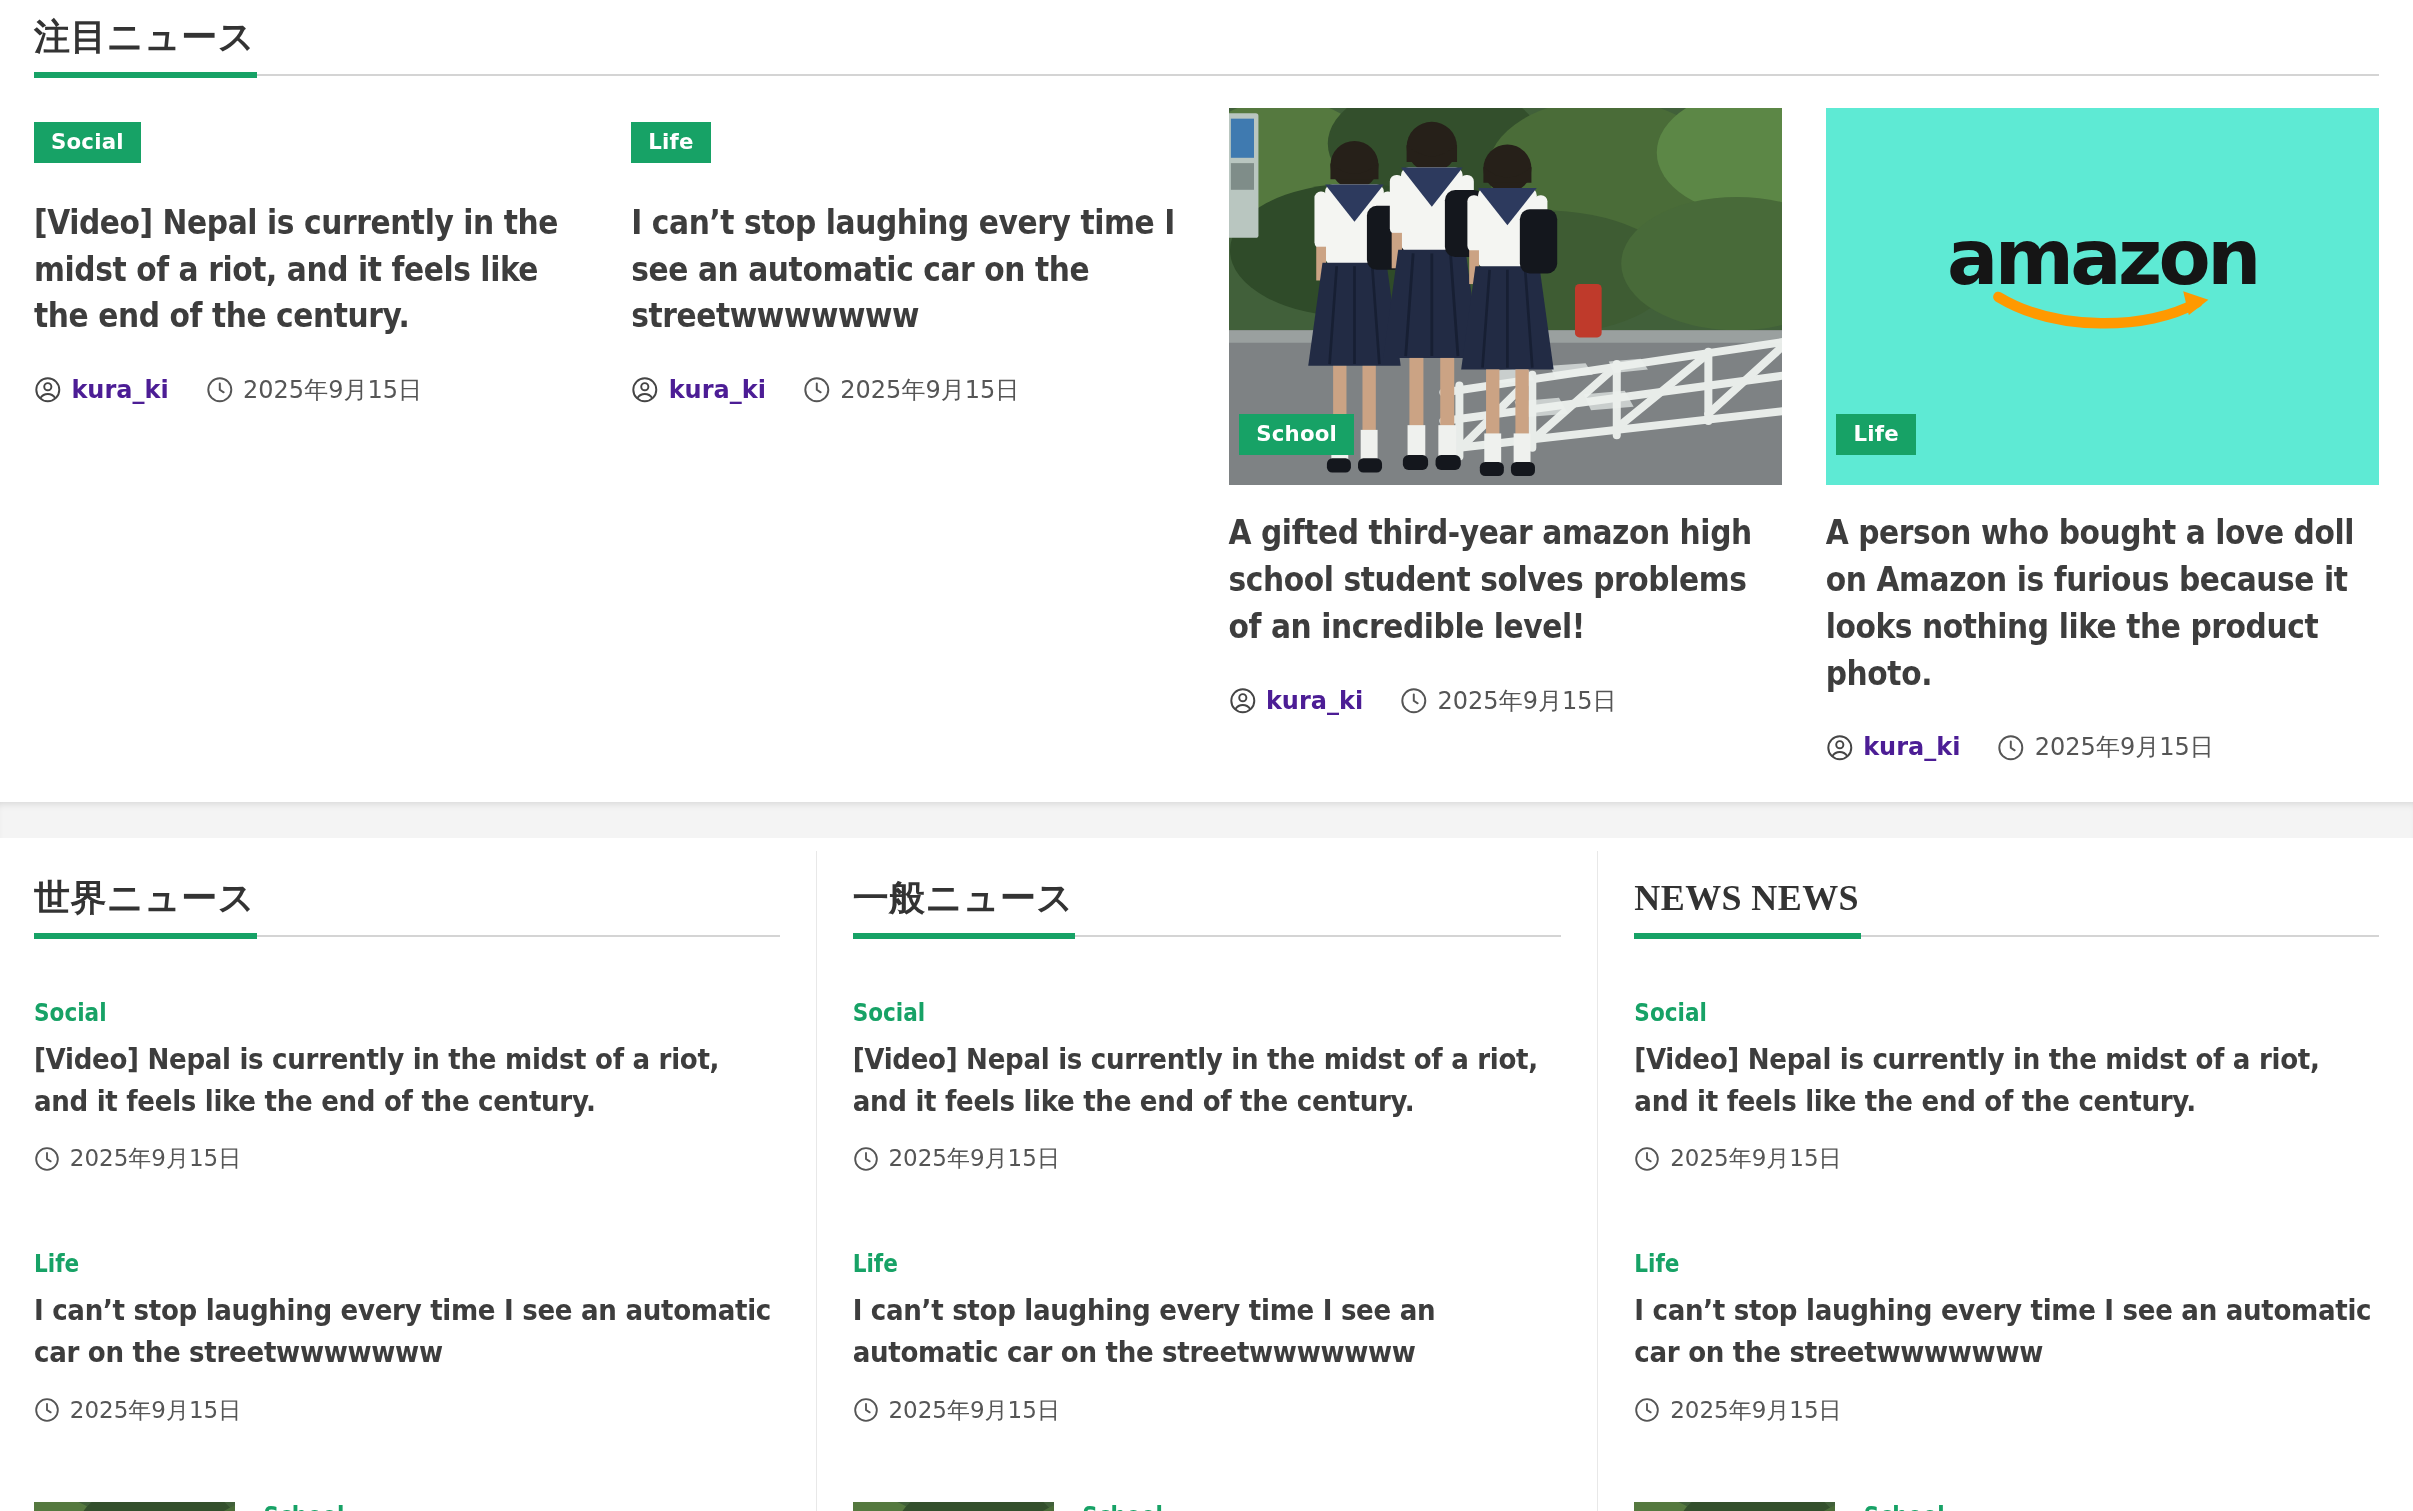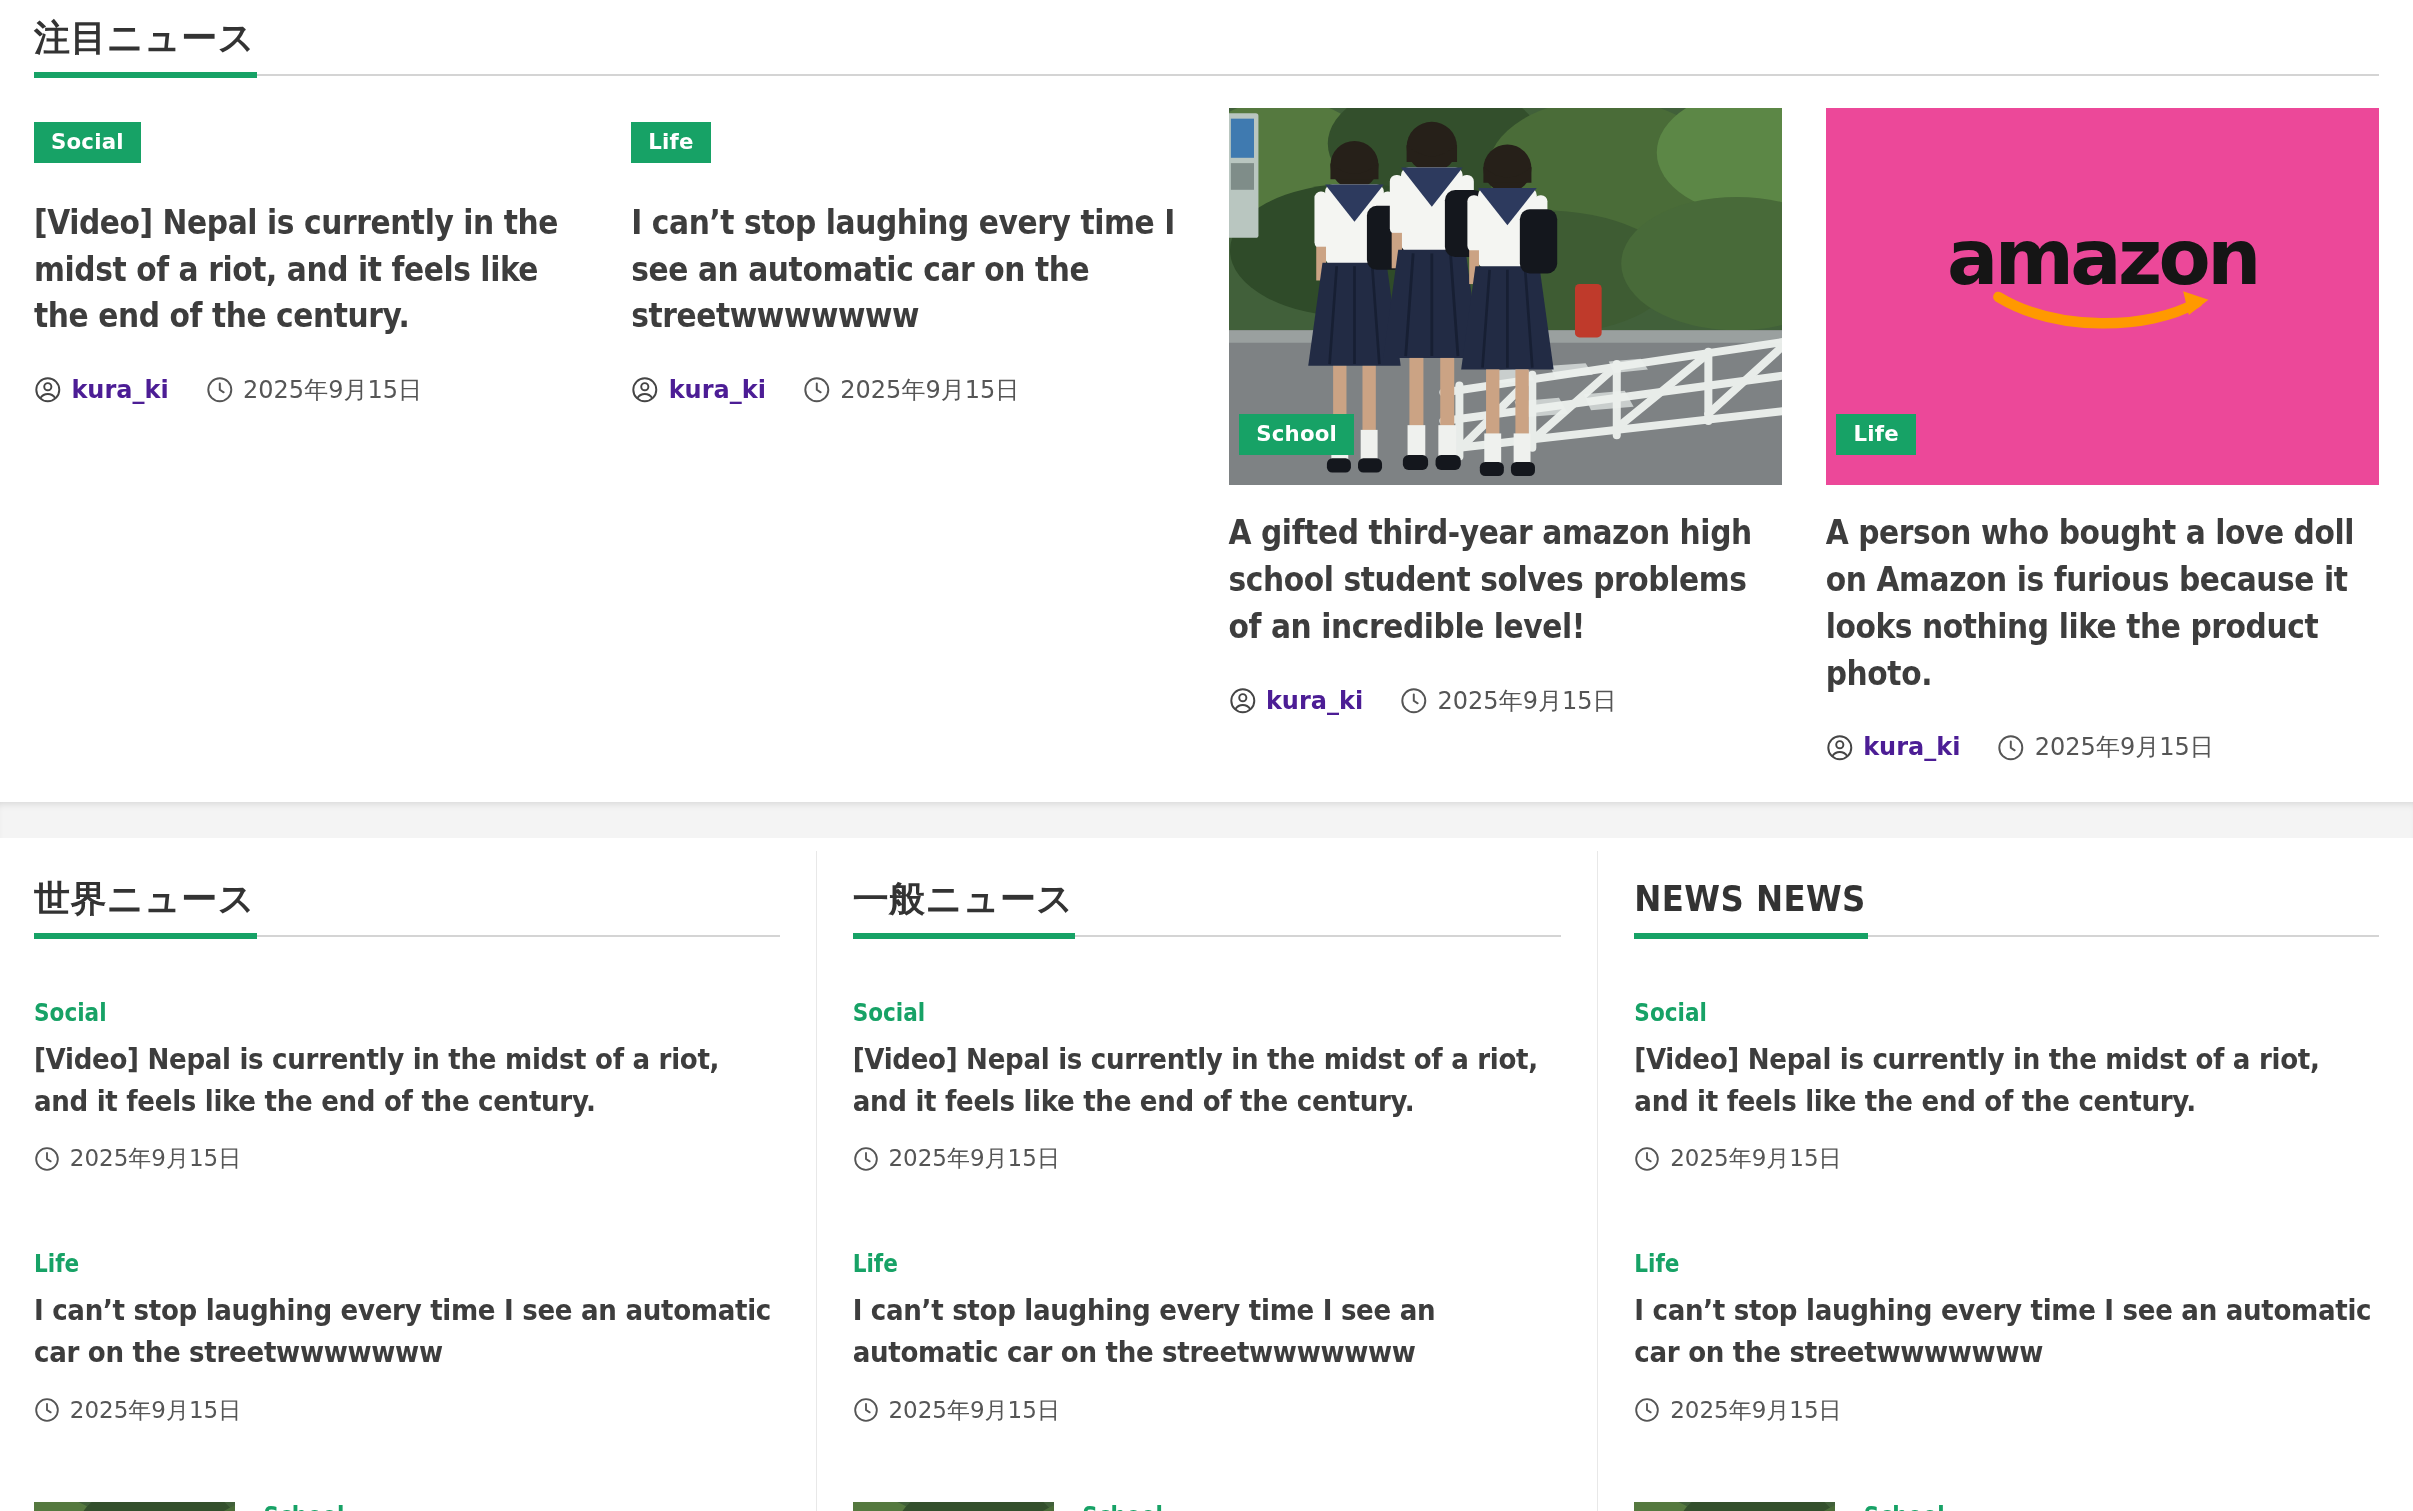--- a/index.html
+++ b/index.html
@@ -12,21 +12,21 @@
   *{box-sizing:border-box;}
   html,body{margin:0;padding:0;}
   body{
     width:2413px;height:1512px;overflow:hidden;background:#ffffff;
     font-family:"DejaVu Sans","Liberation Sans",sans-serif;
     -webkit-font-smoothing:antialiased;
   }
   .wrap{padding:10.7px 34px 0;}
 
   
-  .section-header{border-bottom:2.7px solid var(--rule);line-height:0;}
+  .section-header{border-bottom:2.7px solid var(--rule);line-height:0;font-family:Liberation Serif, serif;}
   .section-header h2{
     display:inline-block;margin:0 0 -3.6px 0;padding:7.1px 1.8px 14.2px 0;
     font-size:36px;font-weight:700;color:var(--heading);
     letter-spacing:0.4px;line-height:1.1;
     border-bottom:6.2px solid var(--green);
     font-stretch:condensed;
   }
 
   
   .featured-grid{display:grid;grid-template-columns:repeat(4,1fr);column-gap:44px;margin-top:32px;}
@@ -43,21 +43,21 @@
   }
   .fimg + .ftitle{margin-top:25px;}
   .meta{display:flex;align-items:center;margin-top:34px;font-size:24px;color:var(--meta);}
   .meta .micon{margin-right:9.8px;display:inline-flex;}
   .meta .micon svg{width:27.6px;height:27.6px;display:block;}
   .meta .author{font-weight:700;color:#4c1d95;margin-right:37px;}
 
   .fimg{position:relative;height:377px;overflow:hidden;background:#dfe3df;}
   .fimg svg.scene{width:100%;height:100%;display:block;}
   .fimg .badge{position:absolute;left:10.7px;bottom:30px;margin:0;}
-  .amazon-area{background:#ec4899;display:flex;align-items:center;justify-content:center;}
+  .amazon-area{background:#5eead4;display:flex;align-items:center;justify-content:center;}
   .amazon-logo{text-align:center;margin-top:-32px;}
   .amz-text{
     display:block;font-size:76px;font-weight:700;color:#151515;
     letter-spacing:-3.6px;line-height:0.95;font-family:"DejaVu Sans",sans-serif;
   }
   .amz-smile{width:224px;height:52px;display:block;margin:-7.1px auto 0;}
 
   
   .band{
     height:36px;background:#f4f4f4;margin-top:39px;

